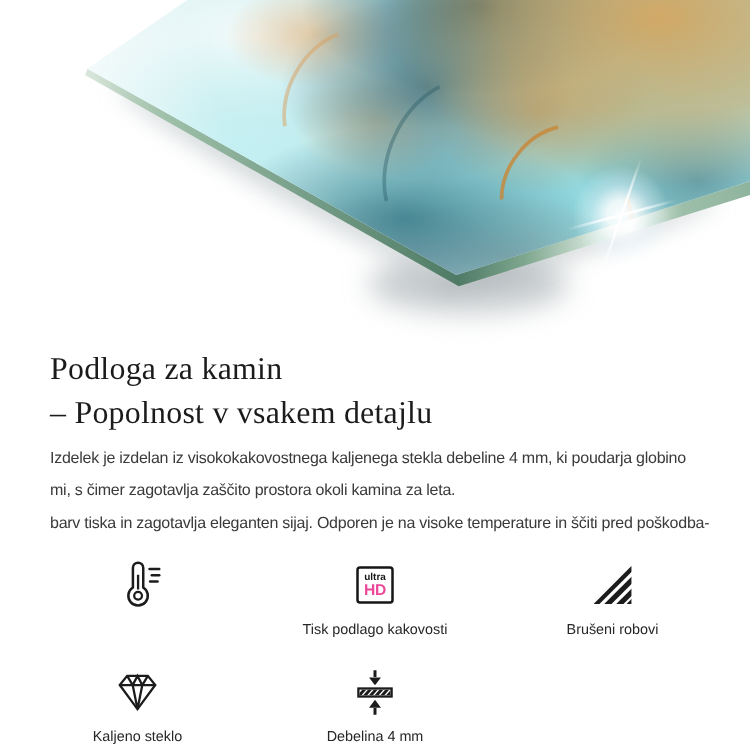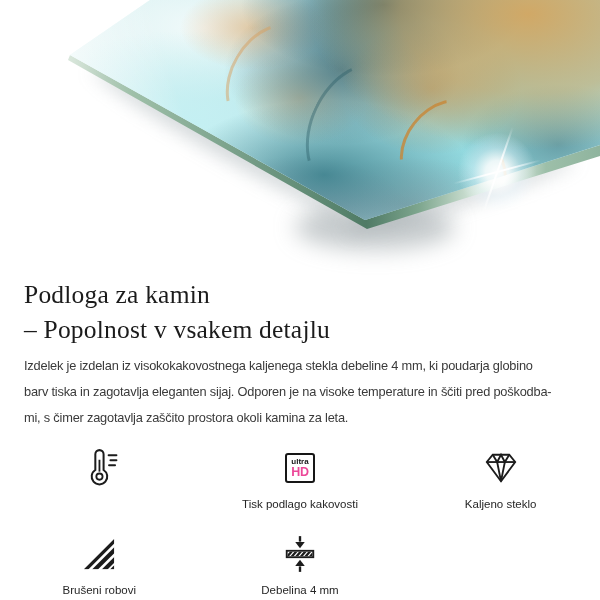--- a/index.html
+++ b/index.html
@@ -49,21 +49,21 @@
   }
 
   .sparkle { position:absolute; left:497px; top:172px; width:0; height:0; }
   .glow { position:absolute; left:-45px; top:-45px; width:90px; height:90px; border-radius:50%;
     background: radial-gradient(circle, rgba(255,255,255,.98) 0%, rgba(255,255,255,.85) 18%, rgba(235,248,255,.40) 38%, rgba(255,255,255,0) 62%); }
   .ray { position:absolute; background:linear-gradient(to right, rgba(255,255,255,0), #fff 40%, #fff 60%, rgba(255,255,255,0)); }
   .ray1 { left:-48px; top:-1px; width:96px; height:2.4px; transform:rotate(109deg); }
   .ray2 { left:-45px; top:-1px; width:90px; height:2px;   transform:rotate(-15deg); }
 
   
-  .content { padding:0 24px;margin-top:44px; }
+  .content { padding:0 40px;margin-top:44px; }
   .title { margin:4px 0 0; font-family:"Liberation Serif", serif; font-weight:400;
     font-size:25.5px; line-height:35px; color:#1b1b1b; letter-spacing:.2px; }
   .desc { margin:6px 0 0; font-size:12.8px; line-height:26px; color:#3a3a3a; letter-spacing:-.2px; }
   .desc span { display:block; white-space:nowrap; }
 
   
   .features { display:grid; grid-template-columns:repeat(3,1fr); row-gap:22px; margin:15px -25px 0; }
   .cell { display:flex; flex-direction:column; align-items:center; }
   .icon-box { height:44px; display:flex; align-items:center; justify-content:flex-start; }
   .flabel { margin-top:8px; font-size:11.5px; color:#262626; white-space:nowrap; }
@@ -96,22 +96,22 @@
       <div class="ray ray2"></div>
     </div>
   </div>
 
   <div class="content">
 
     <h1 class="title"><span>Podloga za kamin</span><br><span>– Popolnost v vsakem detajlu</span></h1>
 
     <p class="desc">
       <span>Izdelek je izdelan iz visokokakovostnega kaljenega stekla debeline 4 mm, ki poudarja globino</span>
+      <span>mi, s čimer zagotavlja zaščito prostora okoli kamina za leta.</span>
       <span>barv tiska in zagotavlja eleganten sijaj. Odporen je na visoke temperature in ščiti pred poškodba-</span>
-      <span>mi, s čimer zagotavlja zaščito prostora okoli kamina za leta.</span>
     </p>
 
     <div class="features">
 
       <div class="cell">
         <div class="icon-box">
           <svg width="46" height="44" viewBox="0 0 48 48" fill="none" stroke="#1c1c1c" stroke-width="2.2">
             <path d="M20 9 a4.5 4.5 0 0 1 9 0 v17.2 a8.5 8.5 0 1 1 -9 0 z"></path>
             <path d="M24.5 15 V 28" stroke-width="2"></path>
             <circle cx="24.5" cy="33.4" r="3.4" stroke-width="2"></circle>
@@ -128,47 +128,47 @@
             <span class="uhd-top">ultra</span>
             <span class="uhd-bot">HD</span>
           </div>
         </div>
         <div class="flabel">Tisk podlago kakovosti</div>
       </div>
 
 
       <div class="cell">
         <div class="icon-box">
-          <svg width="46" height="44" viewBox="0 0 48 48" fill="none" stroke="#1c1c1c" stroke-width="2" stroke-linejoin="miter">
-            <path d="M15 9.5 H33 L39.5 17.5 L24 38.5 L8.5 17.5 Z"></path>
-            <path d="M8.5 17.5 H39.5"></path>
-            <path d="M15 9.5 L19.8 17.5 L24 9.5 L28.2 17.5 L33 9.5"></path>
-            <path d="M19.8 17.5 L24 38.5 M28.2 17.5 L24 38.5"></path>
-          </svg>
-        </div>
-        <div class="flabel">Kaljeno steklo</div>
-      </div>
-
-      <div class="cell">
-        <div class="icon-box">
           <svg width="44" height="44" viewBox="0 0 48 48">
             <defs>
                 <clipPath id="triClip">
                   <path d="M7.5 40.5 L40.5 7.5 L40.5 40.5 Z"></path>
                 </clipPath>
               </defs>
             <g clip-path="url(#triClip)" stroke="#1c1c1c" stroke-width="4.5">
               <path d="M4 46 L46 4"></path>
               <path d="M14.5 46 L46 14.5"></path>
               <path d="M25 46 L46 25"></path>
               <path d="M34 46 L46 34"></path>
             </g>
           </svg>
         </div>
         <div class="flabel">Brušeni robovi</div>
+      </div>
+
+      <div class="cell">
+        <div class="icon-box">
+          <svg width="46" height="44" viewBox="0 0 48 48" fill="none" stroke="#1c1c1c" stroke-width="2" stroke-linejoin="miter">
+            <path d="M15 9.5 H33 L39.5 17.5 L24 38.5 L8.5 17.5 Z"></path>
+            <path d="M8.5 17.5 H39.5"></path>
+            <path d="M15 9.5 L19.8 17.5 L24 9.5 L28.2 17.5 L33 9.5"></path>
+            <path d="M19.8 17.5 L24 38.5 M28.2 17.5 L24 38.5"></path>
+          </svg>
+        </div>
+        <div class="flabel">Kaljeno steklo</div>
       </div>
 
       <div class="cell">
         <div class="icon-box">
           <svg width="44" height="44" viewBox="0 0 48 48">
             <path d="M24 4.5 V10.5" stroke="#1c1c1c" stroke-width="2.6"></path>
             <path d="M18.8 10.8 H29.2 L24 17.6 Z" fill="#1c1c1c"></path>
             <rect x="9.5" y="20.5" width="29" height="7" fill="#ffffff" stroke="#1c1c1c" stroke-width="2"></rect>
             <defs>
                 <clipPath id="barClip">

